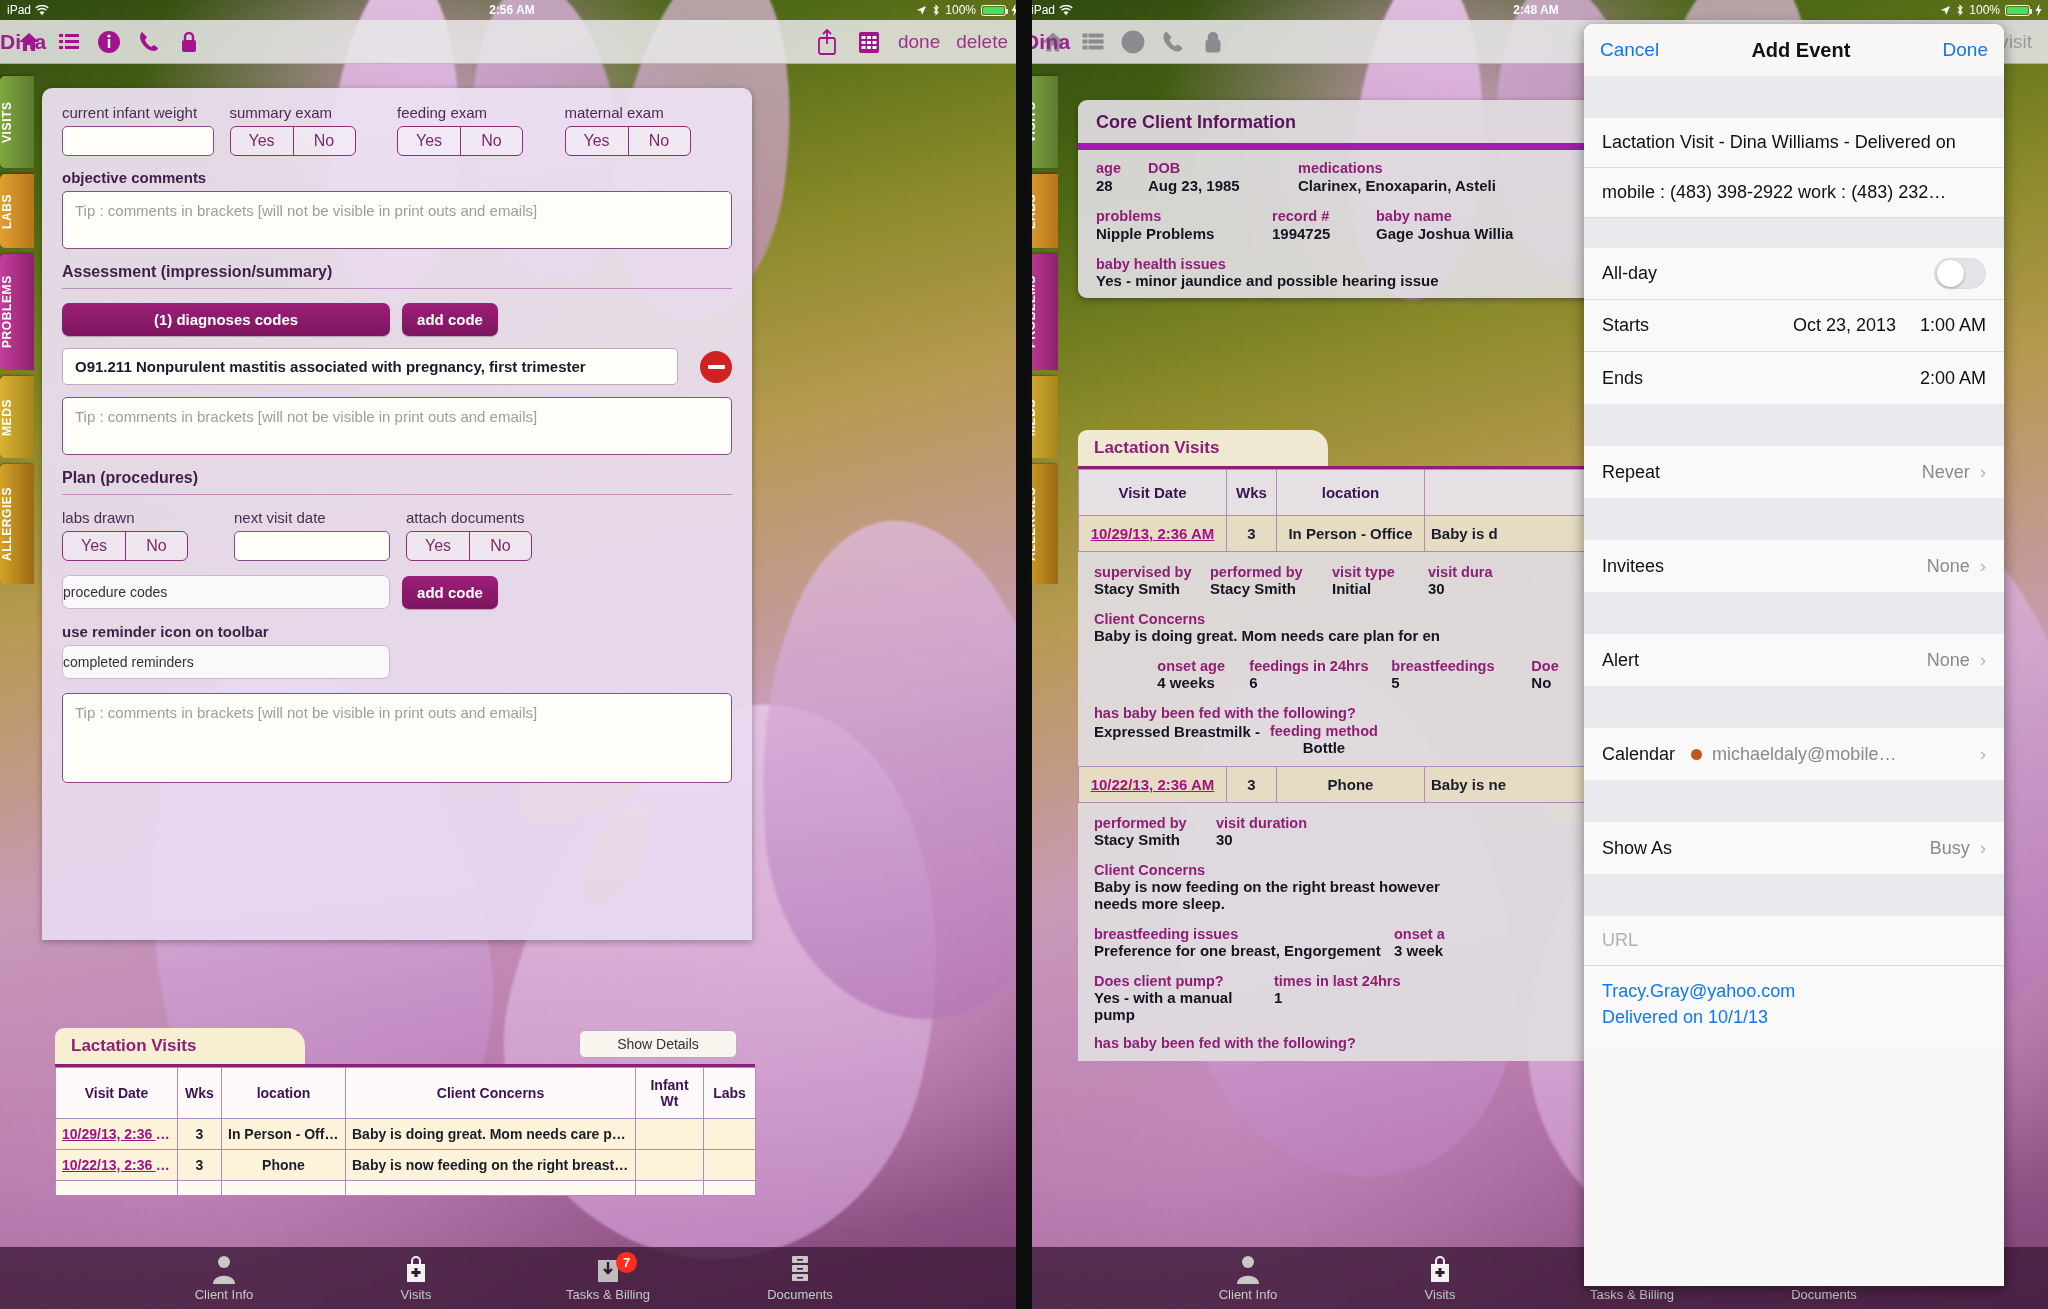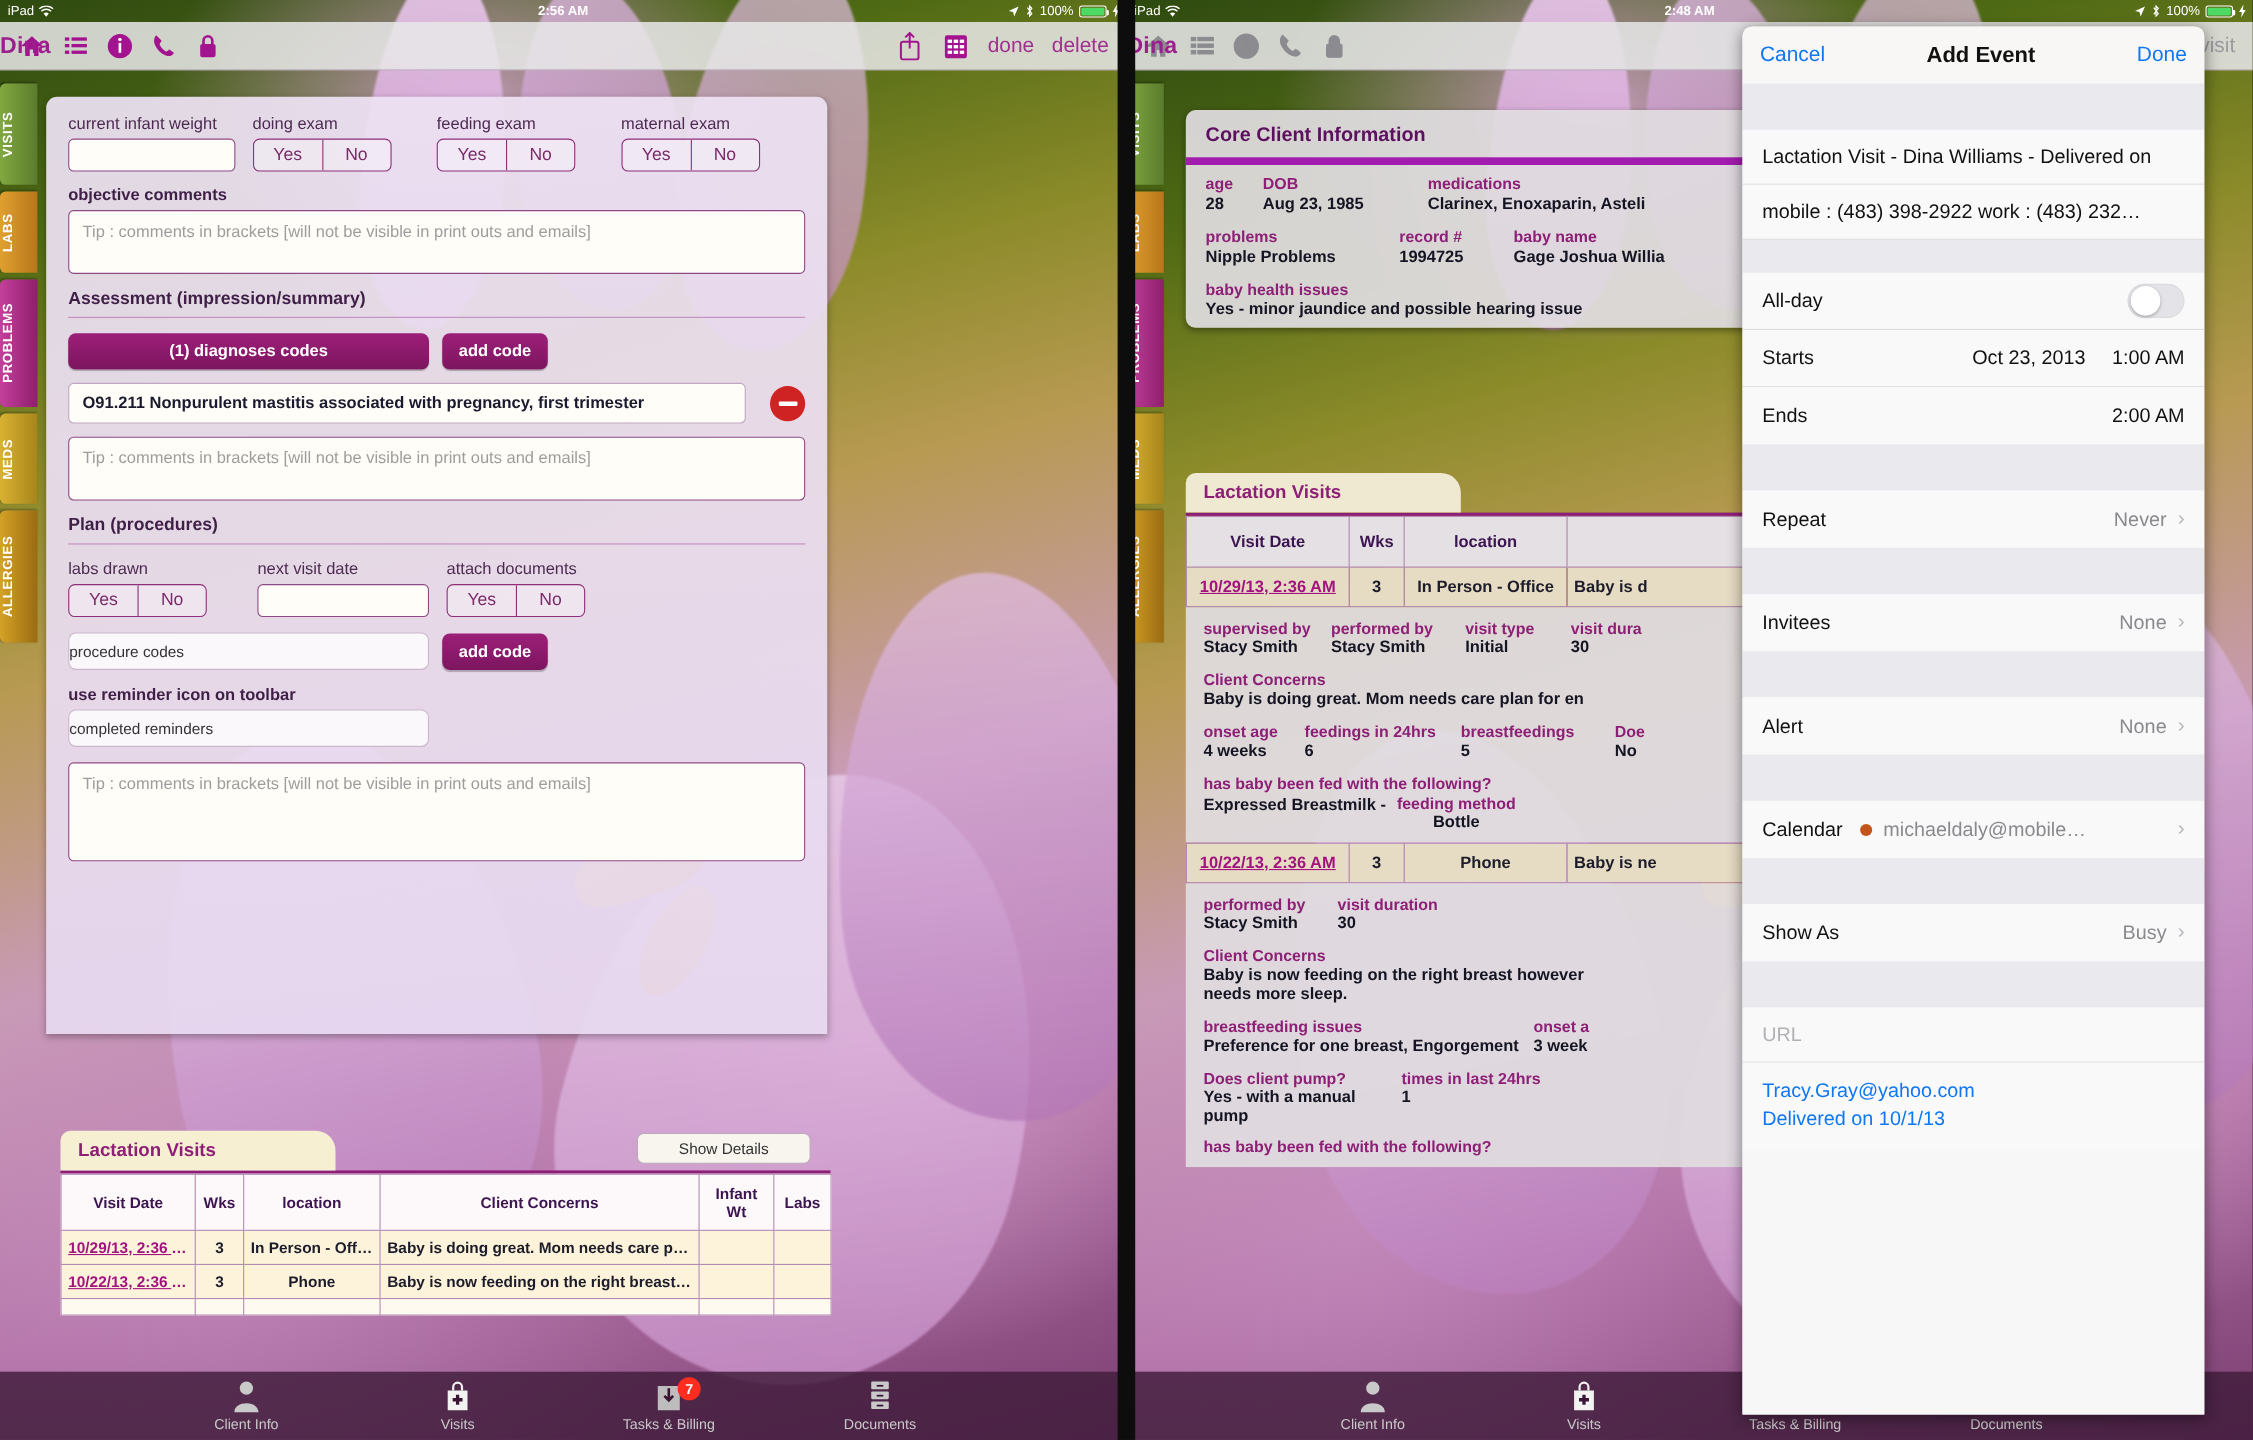--- a/index.html
+++ b/index.html
@@ -286,21 +286,21 @@
 
   <div class="form-card">
     <div class="form-inner">
 
       <div class="fieldrow" style="gap:0;">
         <div class="fld" style="width:172px;">
           <div class="lbl">current infant weight</div>
           <div class="textinput" style="width:152px;"></div>
         </div>
         <div class="fld" style="width:172px;">
-          <div class="lbl">doing exam</div>
+          <div class="lbl">summary exam</div>
           <div class="yesno">
             <span>Yes</span>
             <span>No</span>
           </div>
         </div>
         <div class="fld" style="width:172px;">
           <div class="lbl">feeding exam</div>
           <div class="yesno">
             <span>Yes</span>
             <span>No</span>
@@ -673,21 +673,21 @@
           </div>
         <div style="width:100px;">
             <div class="det-txt-k">visit dura</div>
           <div class="det-txt-v">30</div>
           </div>
       </div>
       <div style="margin-top:14px;">
         <div class="det-txt-k">Client Concerns</div>
         <div class="det-txt-v" style="white-space:nowrap;">Baby is doing great. Mom needs care plan for en</div>
       </div>
-      <div style="display:flex; margin-top:14px;">
+      <div style="display:flex; margin-top:14px;justify-content:center;">
         <div style="width:92px;">
             <div class="det-txt-k">onset age</div>
           <div class="det-txt-v">4 weeks</div>
           </div>
         <div style="width:142px;">
             <div class="det-txt-k">feedings in 24hrs</div>
           <div class="det-txt-v">6</div>
           </div>
         <div style="width:140px;">
             <div class="det-txt-k">breastfeedings</div>

